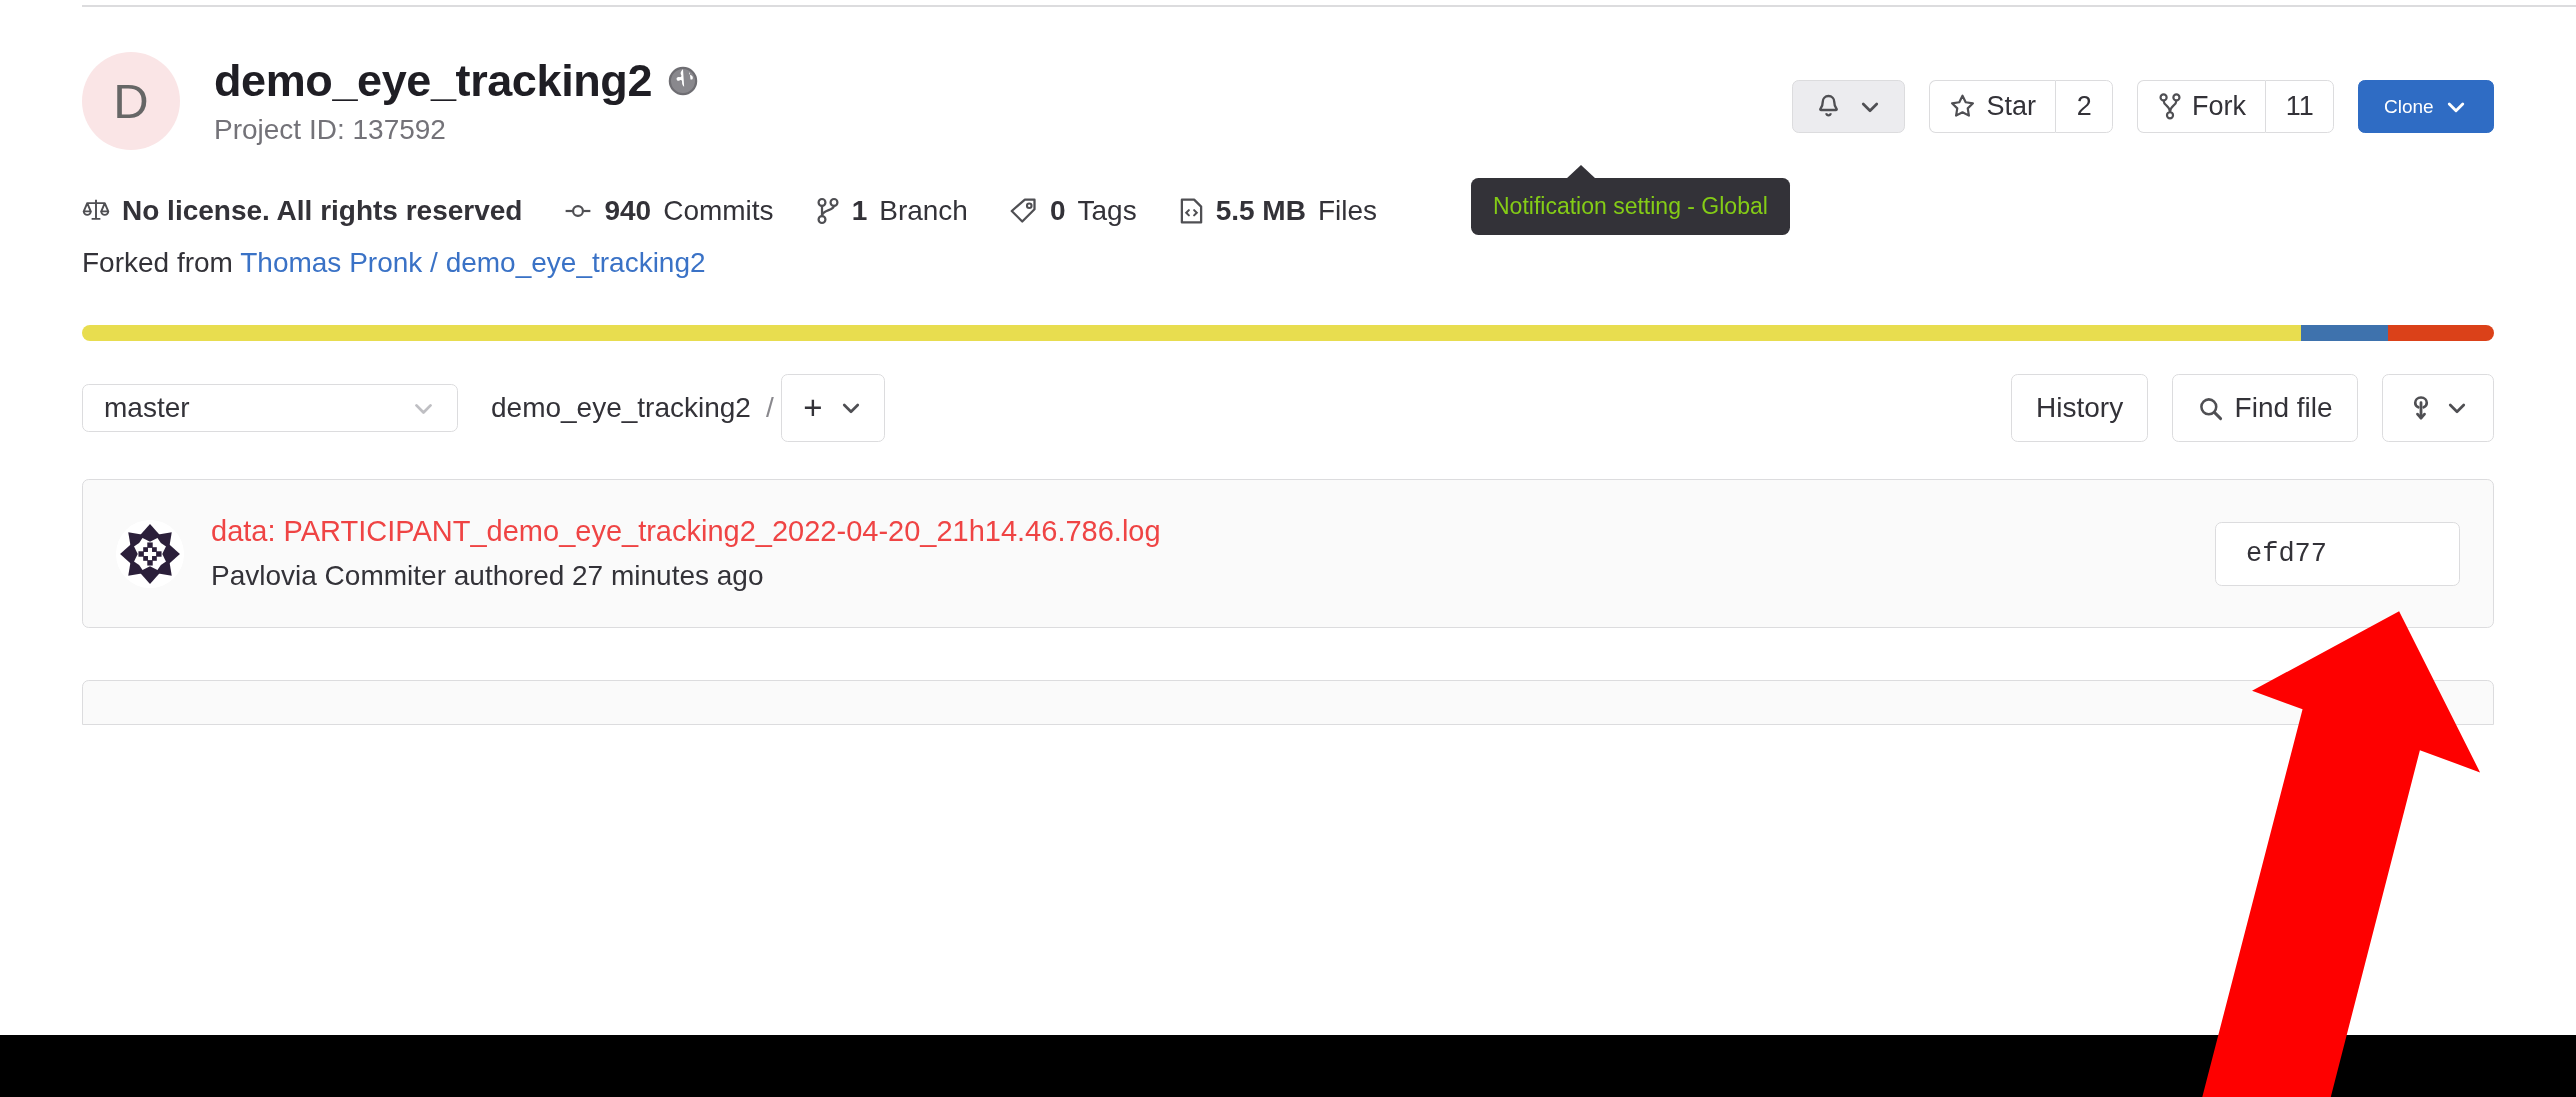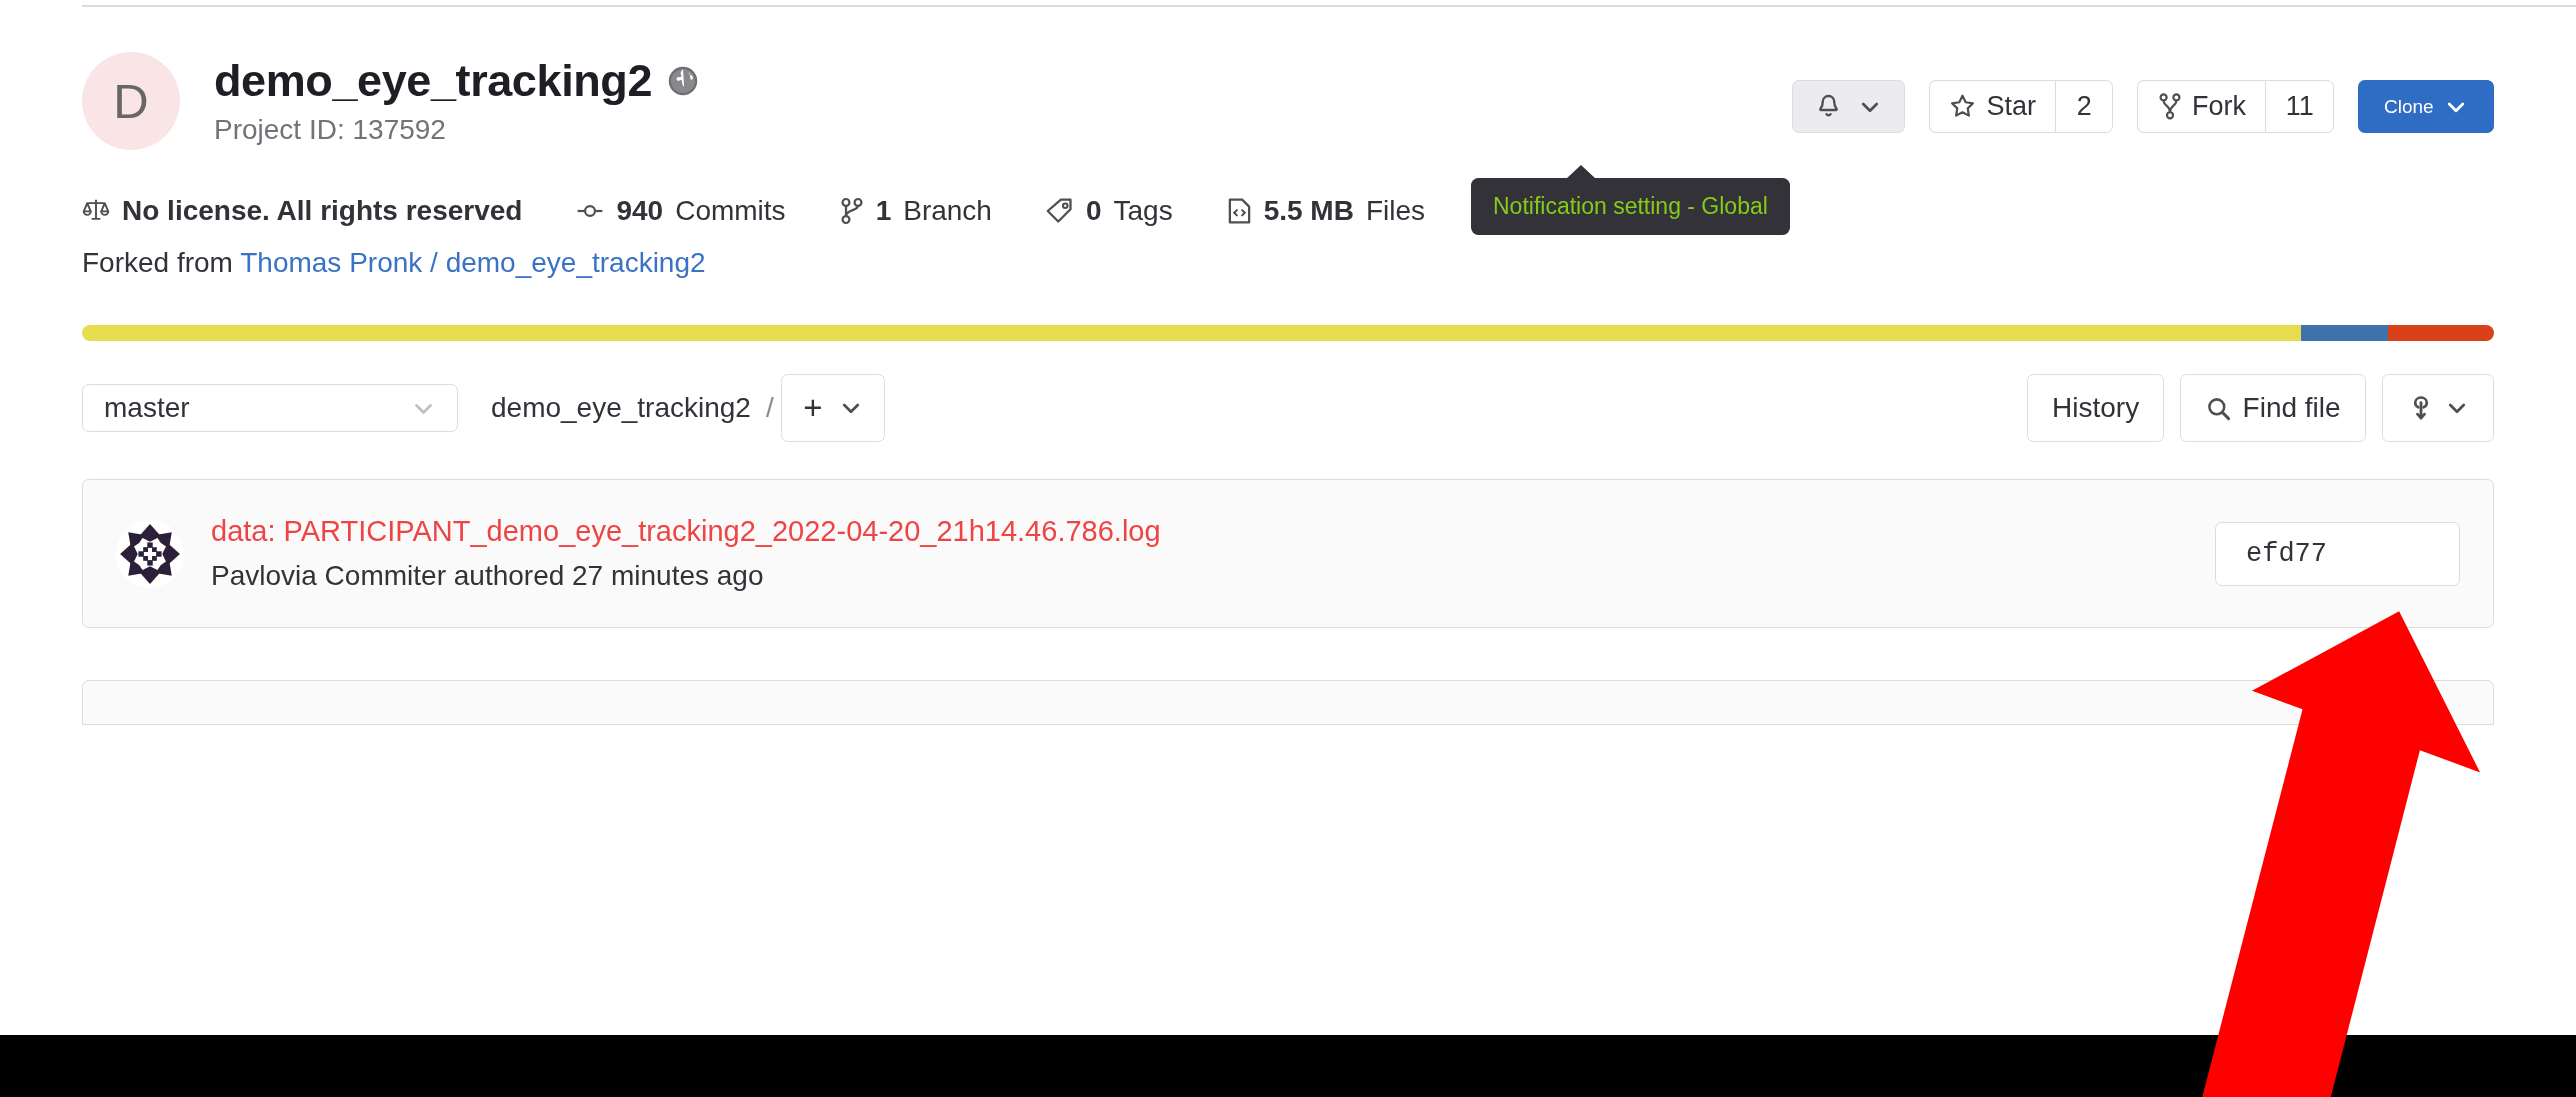--- a/index.html
+++ b/index.html
@@ -68,21 +68,21 @@
     z-index: 40;
   }
   .tooltip::before {
     content: ""; position: absolute; top: -13.4px; left: 95px;
     border-left: 15px solid transparent; border-right: 15px solid transparent;
     border-bottom: 14px solid #333238;
   }
 
   
   .meta-row {
-    display: flex; align-items: center; gap: 12px;
+    display: flex; align-items: center; gap: 0;
     margin-top: 45px; font-size: 28px; color: #333238;
   }
   .meta-item { display: inline-flex; align-items: center; gap: 12px; margin-right: 42px; }
   .meta-item b { font-weight: 700; }
   .meta-item .lt { font-weight: 400; color: #333238; }
   .forked {
     margin-top: 20px; font-size: 28px; color: #333238;
   }
   .link { color: #3a72c6; text-decoration: none; }
 
@@ -102,21 +102,21 @@
     padding: 0 21px; font-size: 28px; color: #333238;
   }
   .breadcrumb { margin-left: 33px; font-size: 28px; display: flex; align-items: center; gap: 15px; }
   .bc-sep { color: #89888d; }
   .add-btn {
     margin-left: 7.4px; height: 68px; border: 1.5px solid #dcdcde; border-radius: 6.7px;
     background: #fff; display: inline-flex; align-items: center; gap: 16.3px;
     padding: 0 21px; font-size: 33px; color: #333238;
   }
   .toolbar-right {
-    position: absolute; right: 0; top: 0; display: flex; align-items: flex-start; gap: 4px;
+    position: absolute; right: 0; top: 0; display: flex; align-items: flex-start; gap: 12px;
   }
   .toolbar-right .btn { height: 68px; font-size: 28px; border-radius: 6.7px; margin-left: 12px; padding: 0 24px; }
 
   
   .commit-card {
     margin-top: 37px; border: 1.5px solid #dcdcde; border-radius: 6.7px;
     background: #fafafa; display: flex; align-items: center;
     padding: 28px 33px; position: relative; min-height: 149px;
   }
   .commit-avatar {

